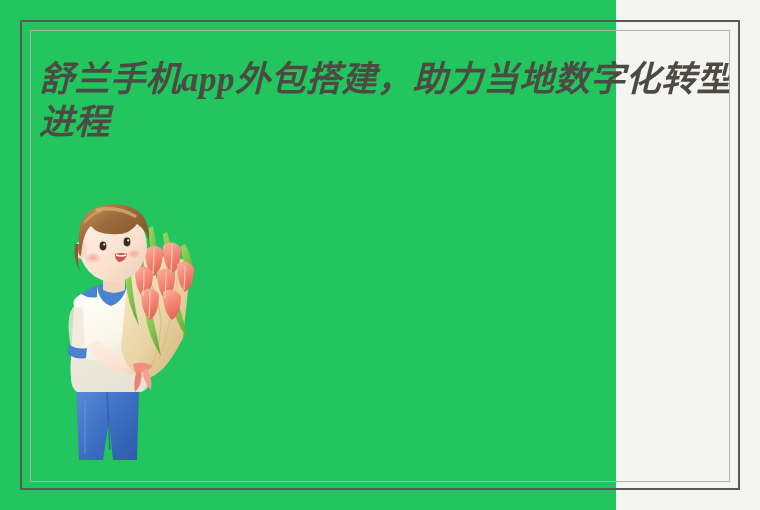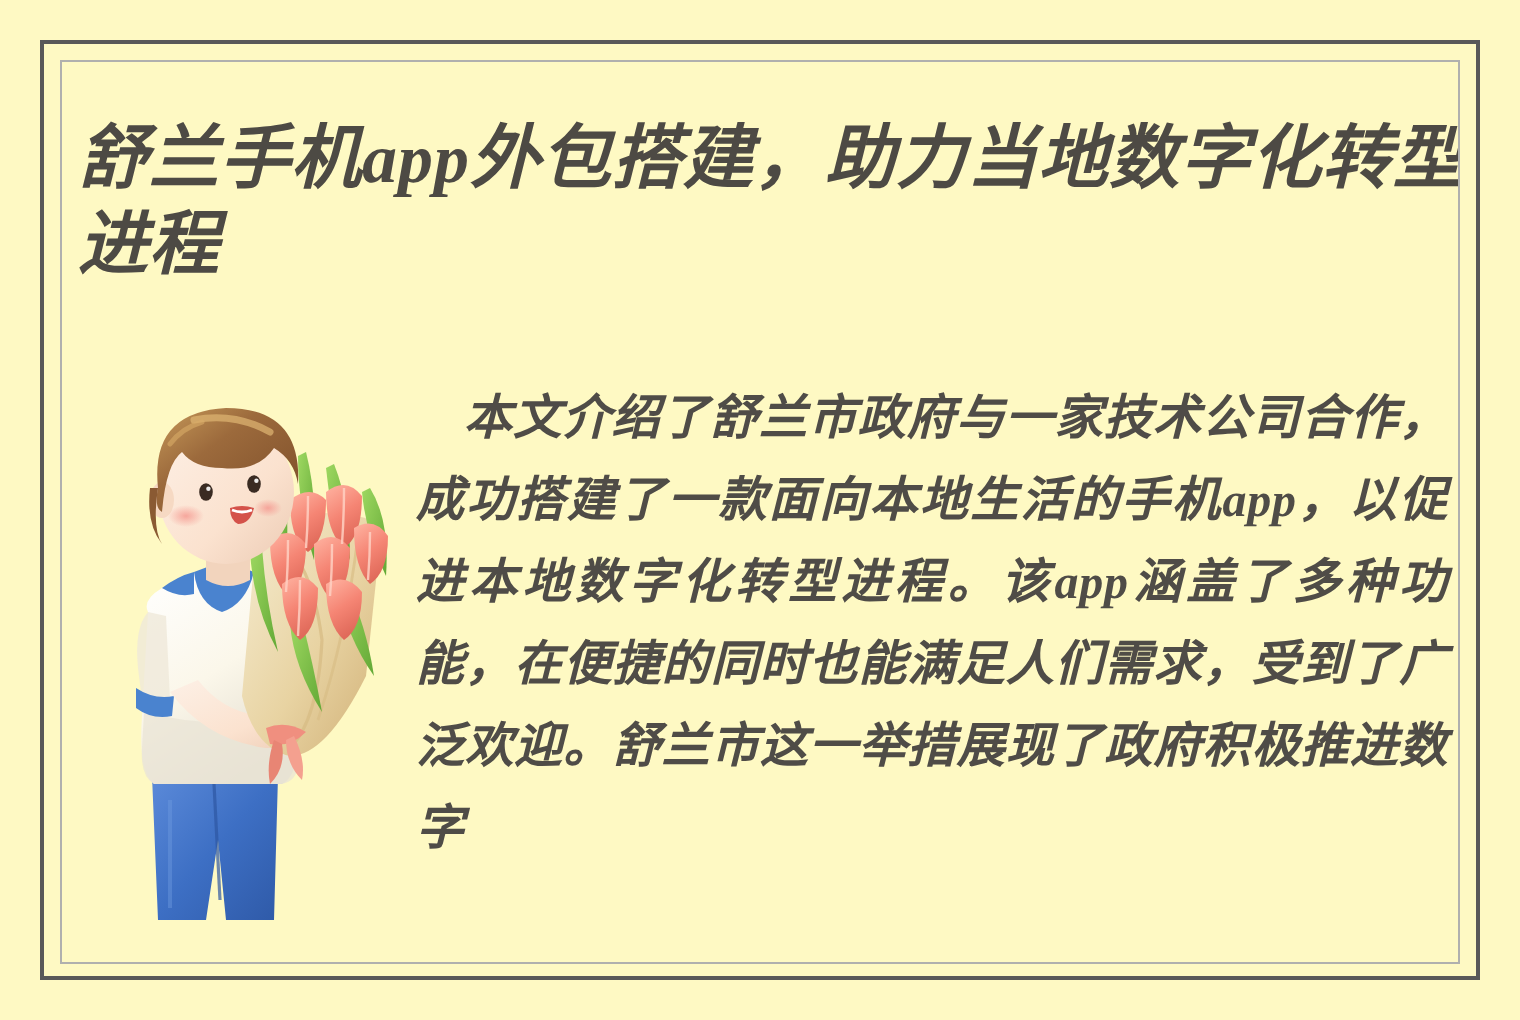--- a/index.html
+++ b/index.html
@@ -11,23 +11,23 @@
     width: 760px;
     height: 510px;
     overflow: hidden;
     background: #f4f4f2;
     font-family: "Liberation Serif", "DejaVu Serif", serif;
   }
 
   
   .page {
     position: relative;
-    width: 760px;
+    width: 616px;
     height: 510px;
-    background: #fef9c3;
+    background: #22c55e;
     box-sizing: border-box;
   }
   .frame-outer {
     position: absolute;
     left: 20px;
     top: 20px;
     width: 720px;
     height: 470px;
     border: 2px solid #595959;
     box-sizing: border-box;
@@ -244,17 +244,16 @@
             <ellipse cx="86" cy="54" rx="3.4" ry="4.4" fill="#3a2b22"></ellipse>
             <circle cx="63.2" cy="56.4" r="1.1" fill="#ffffff" opacity="0.9"></circle>
             <circle cx="87.2" cy="52.4" r="1.1" fill="#ffffff" opacity="0.9"></circle>
 
             <path d="M74 66 Q80 64 86 66 Q84 74 78 74 Q74 72 74 66 Z" fill="#d4524a"></path>
             <path d="M75 67 Q80 69 85 67" stroke="#ffffff" stroke-width="1.4" fill="none"></path>
           </g>
         </svg>
       </div>
 
-      <div class="body-text">本文介绍了舒兰市政府与一家技术公司合作，成功搭建了一款面向本地生活的手机app，以促进本地数字化转型进程。该app涵盖了多种功能，在便捷的同时也能满足人们需求，受到了广泛欢迎。舒兰市这一举措展现了政府积极推进数字</div>
 
     </div>
   </div>
 </div>
 
 </body></html>

